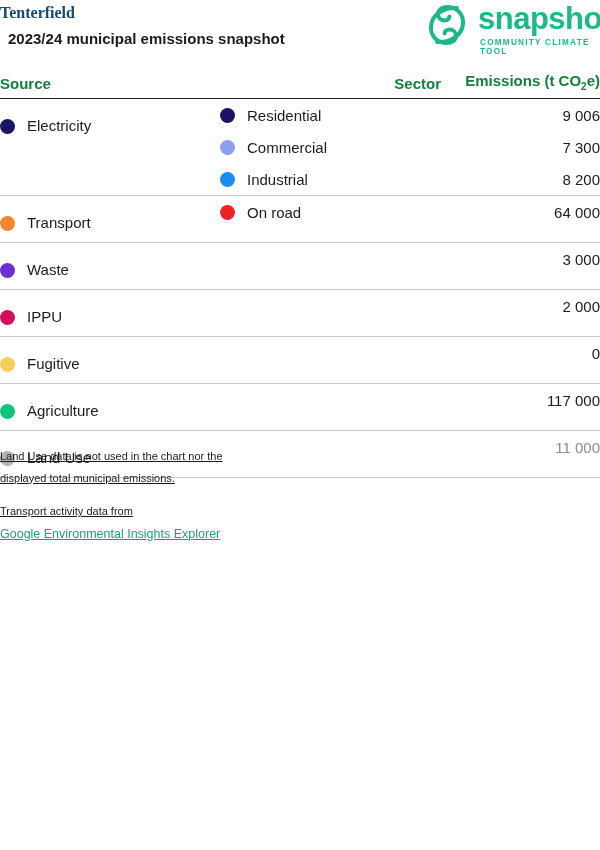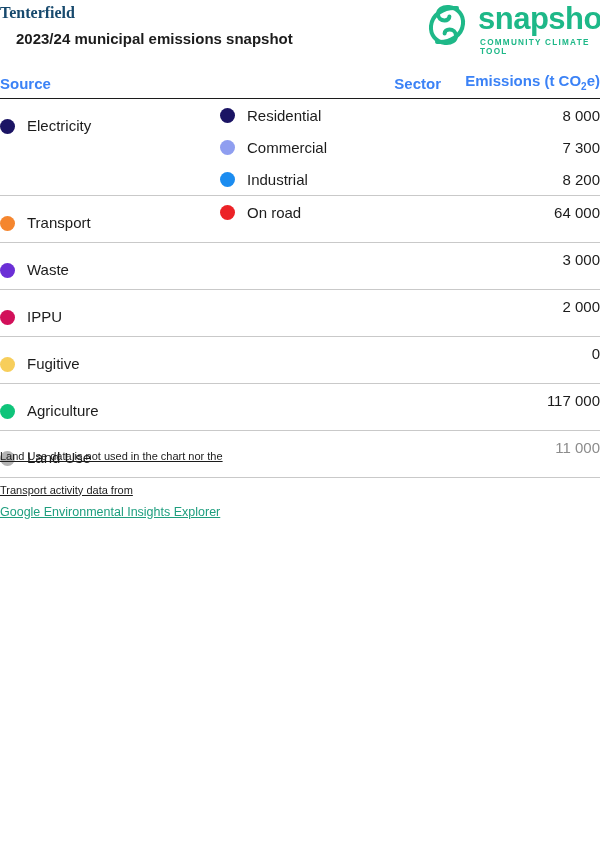--- a/index.html
+++ b/index.html
@@ -33,21 +33,21 @@
     top: 0px;
     font-family: "Liberation Serif", serif;
     font-size: 16px;
     font-weight: 700;
     color: #17496d;
     letter-spacing: 0px;
     line-height: 26px;
   }
   .subtitle {
     position: absolute;
-    left: 16px;
+    left: 8px;
     top: 30px;
     font-size: 15px;
     font-weight: 700;
     color: #1c1c1c;
     line-height: 18px;
   }
 
   
   .logo {
     position: absolute;
@@ -90,21 +90,21 @@
     top: 72px;
     width: 600px;
   }
   .col-head {
     display: flex;
     align-items: flex-end;
     border-bottom: 1px solid #1c1c1c;
     padding-bottom: 6px;
     font-size: 15px;
     font-weight: 700;
-    color: #3b82f6;
+    color: #15803d;
   }
   .c-source { width: 220px; }
   .c-sector { width: 221px; text-align: right; }
   .c-emis   { width: 159px; text-align: right; }
   .c-emis sub { font-size: 10px; }
 
   .group {
     display: flex;
     border-bottom: 1px solid #c9c9c9;
   }
@@ -211,21 +211,21 @@
           <div class="g-source">
             <span class="dot" style="background: rgb(27, 20, 100); margin-top: 9px;"></span>
             <span class="label" style="margin-top: 8px;">Electricity</span>
           </div>
           <div class="g-rows">
             <div class="row">
               <div class="r-sector">
                 <span class="dot" style="background: rgb(27, 20, 100);"></span>
                 <span class="label">Residential</span>
               </div>
-              <div class="r-value">8 000</div>
+              <div class="r-value">9 006</div>
             </div>
             <div class="row">
               <div class="r-sector">
                 <span class="dot" style="background: rgb(143, 158, 240);"></span>
                 <span class="label">Commercial</span>
               </div>
               <div class="r-value">7 300</div>
             </div>
             <div class="row">
               <div class="r-sector">
@@ -310,18 +310,19 @@
               <div class="r-value muted">11 000</div>
             </div>
           </div>
         </div>
       </div>
   </div>
 
   <div class="notes">
     <p class="note">
       <span>Land Use data is not used in the chart nor the</span><br>
+      <span>displayed total municipal emissions.</span>
     </p>
     <p class="note tight">Transport activity data from</p>
     <a class="link" href="#">Google Environmental Insights Explorer</a>
   </div>
 
 </div>
 
 </body></html>

